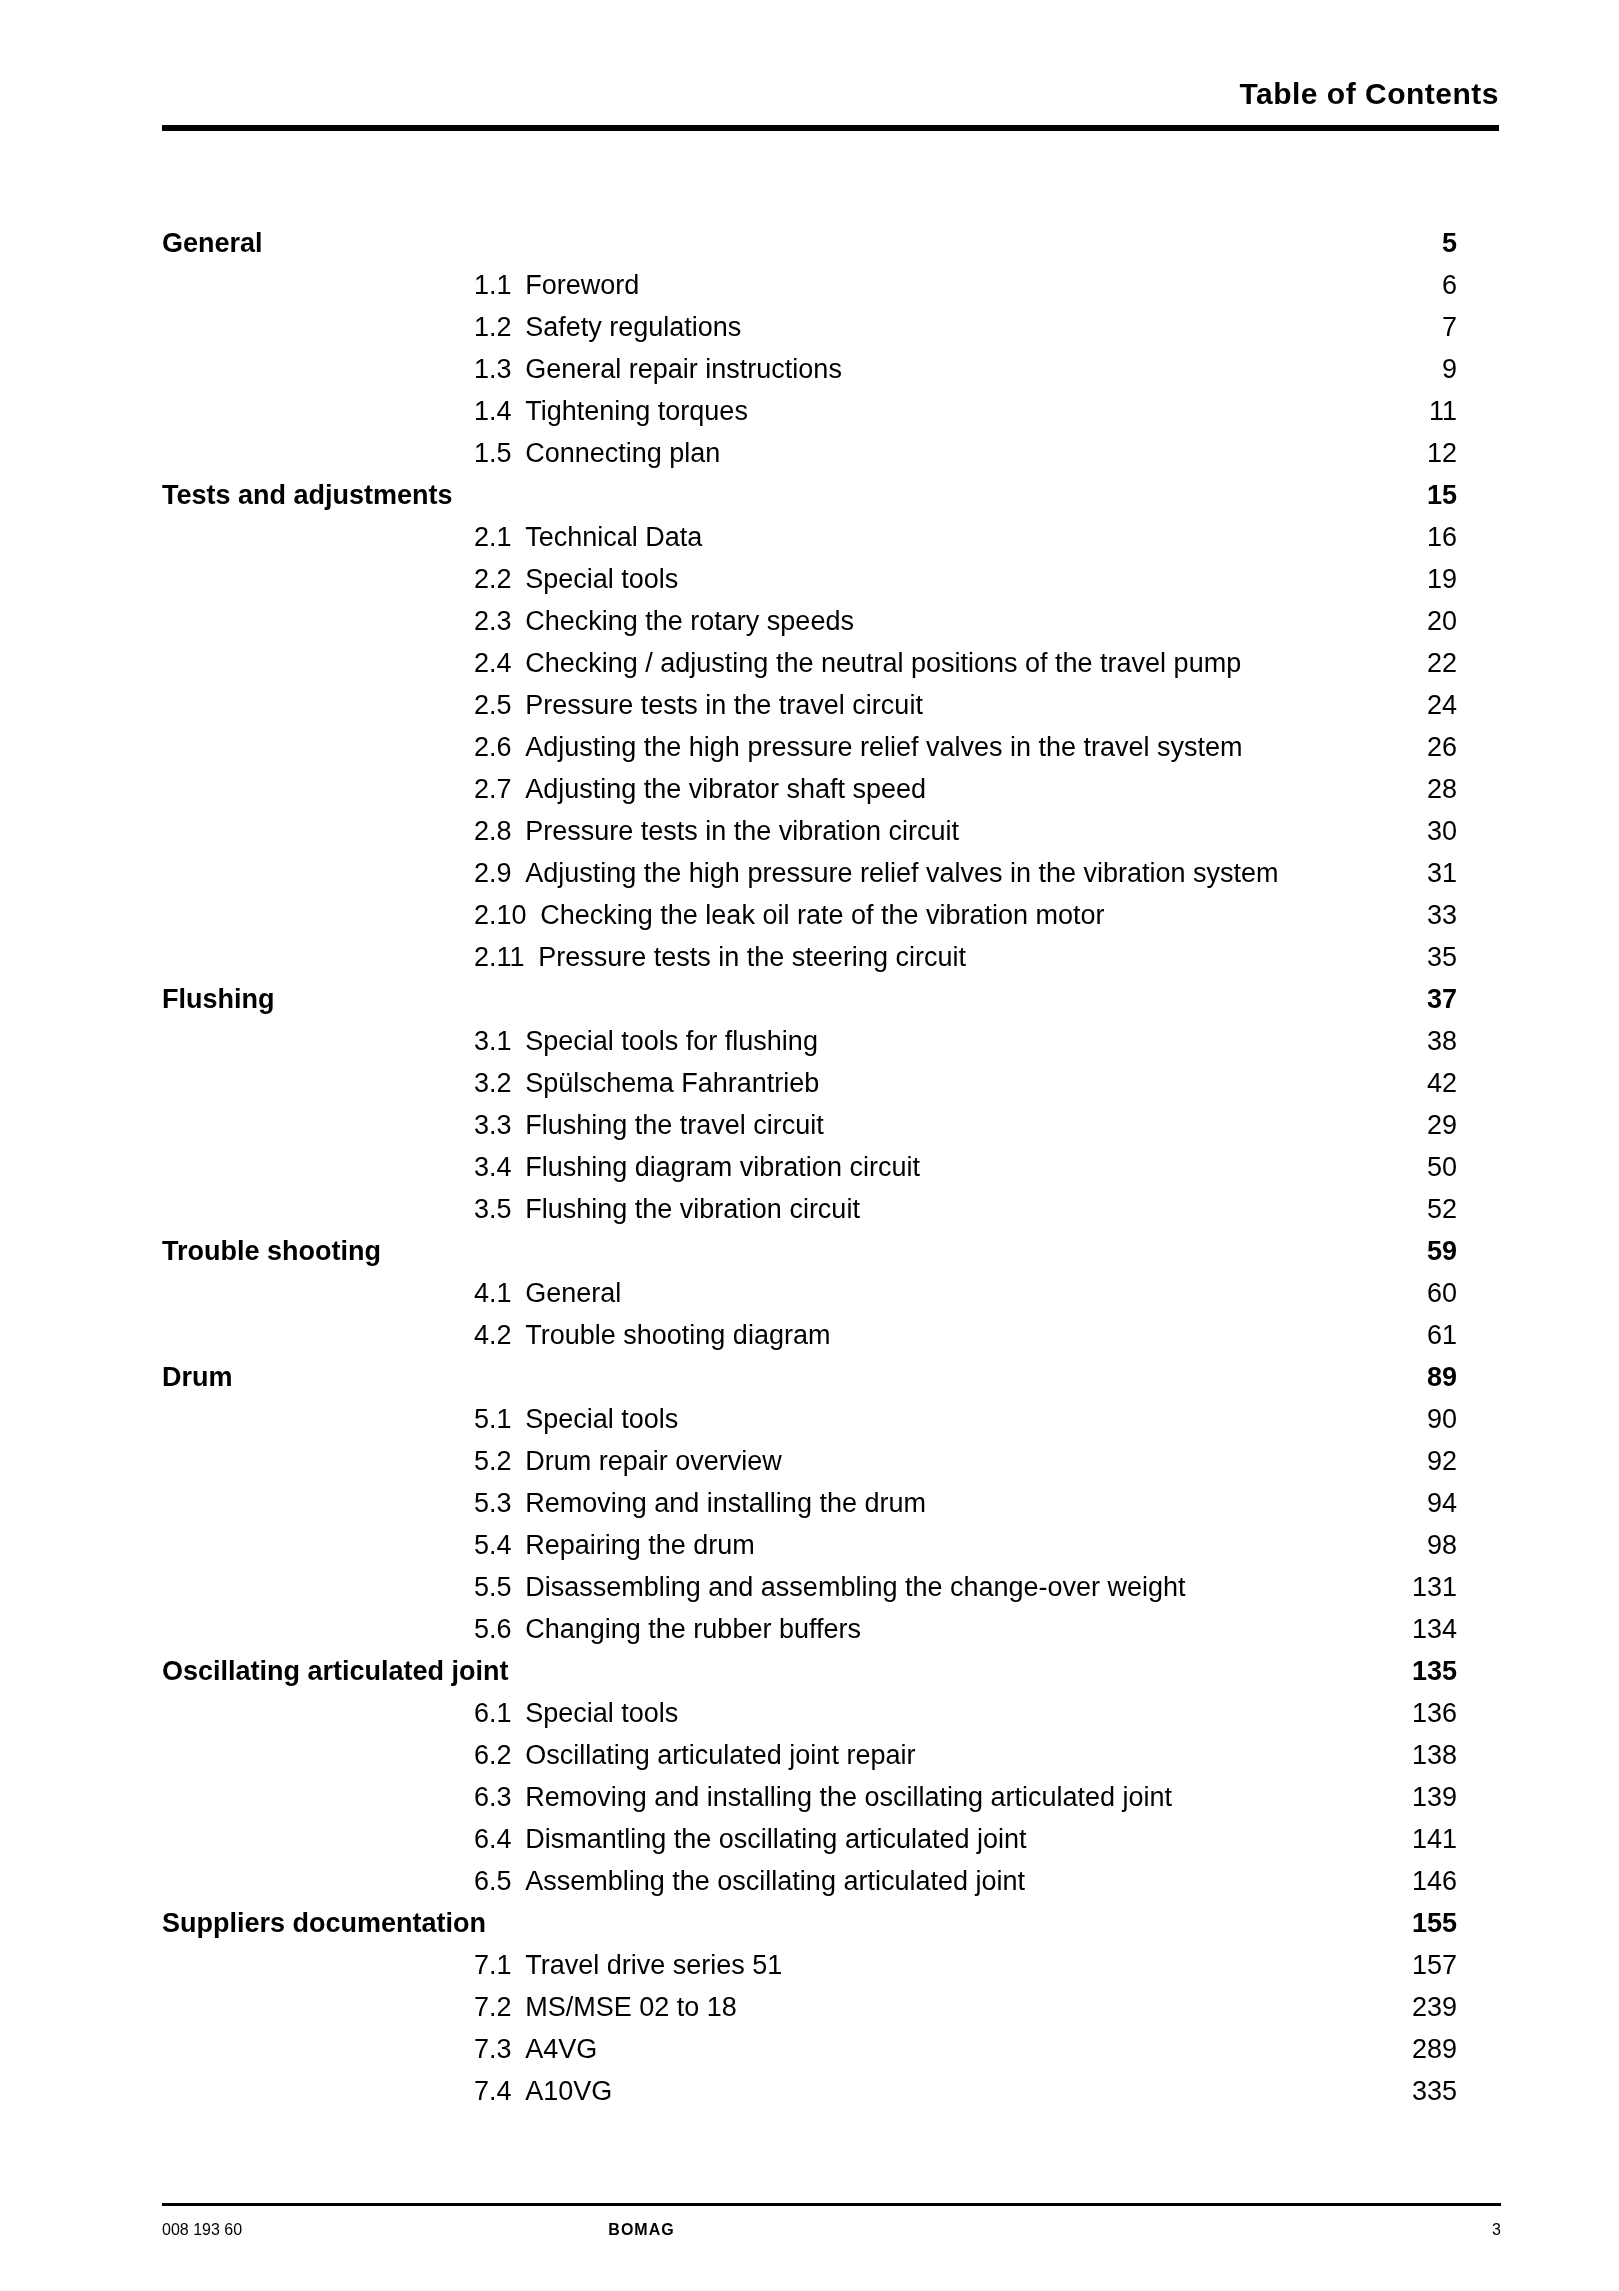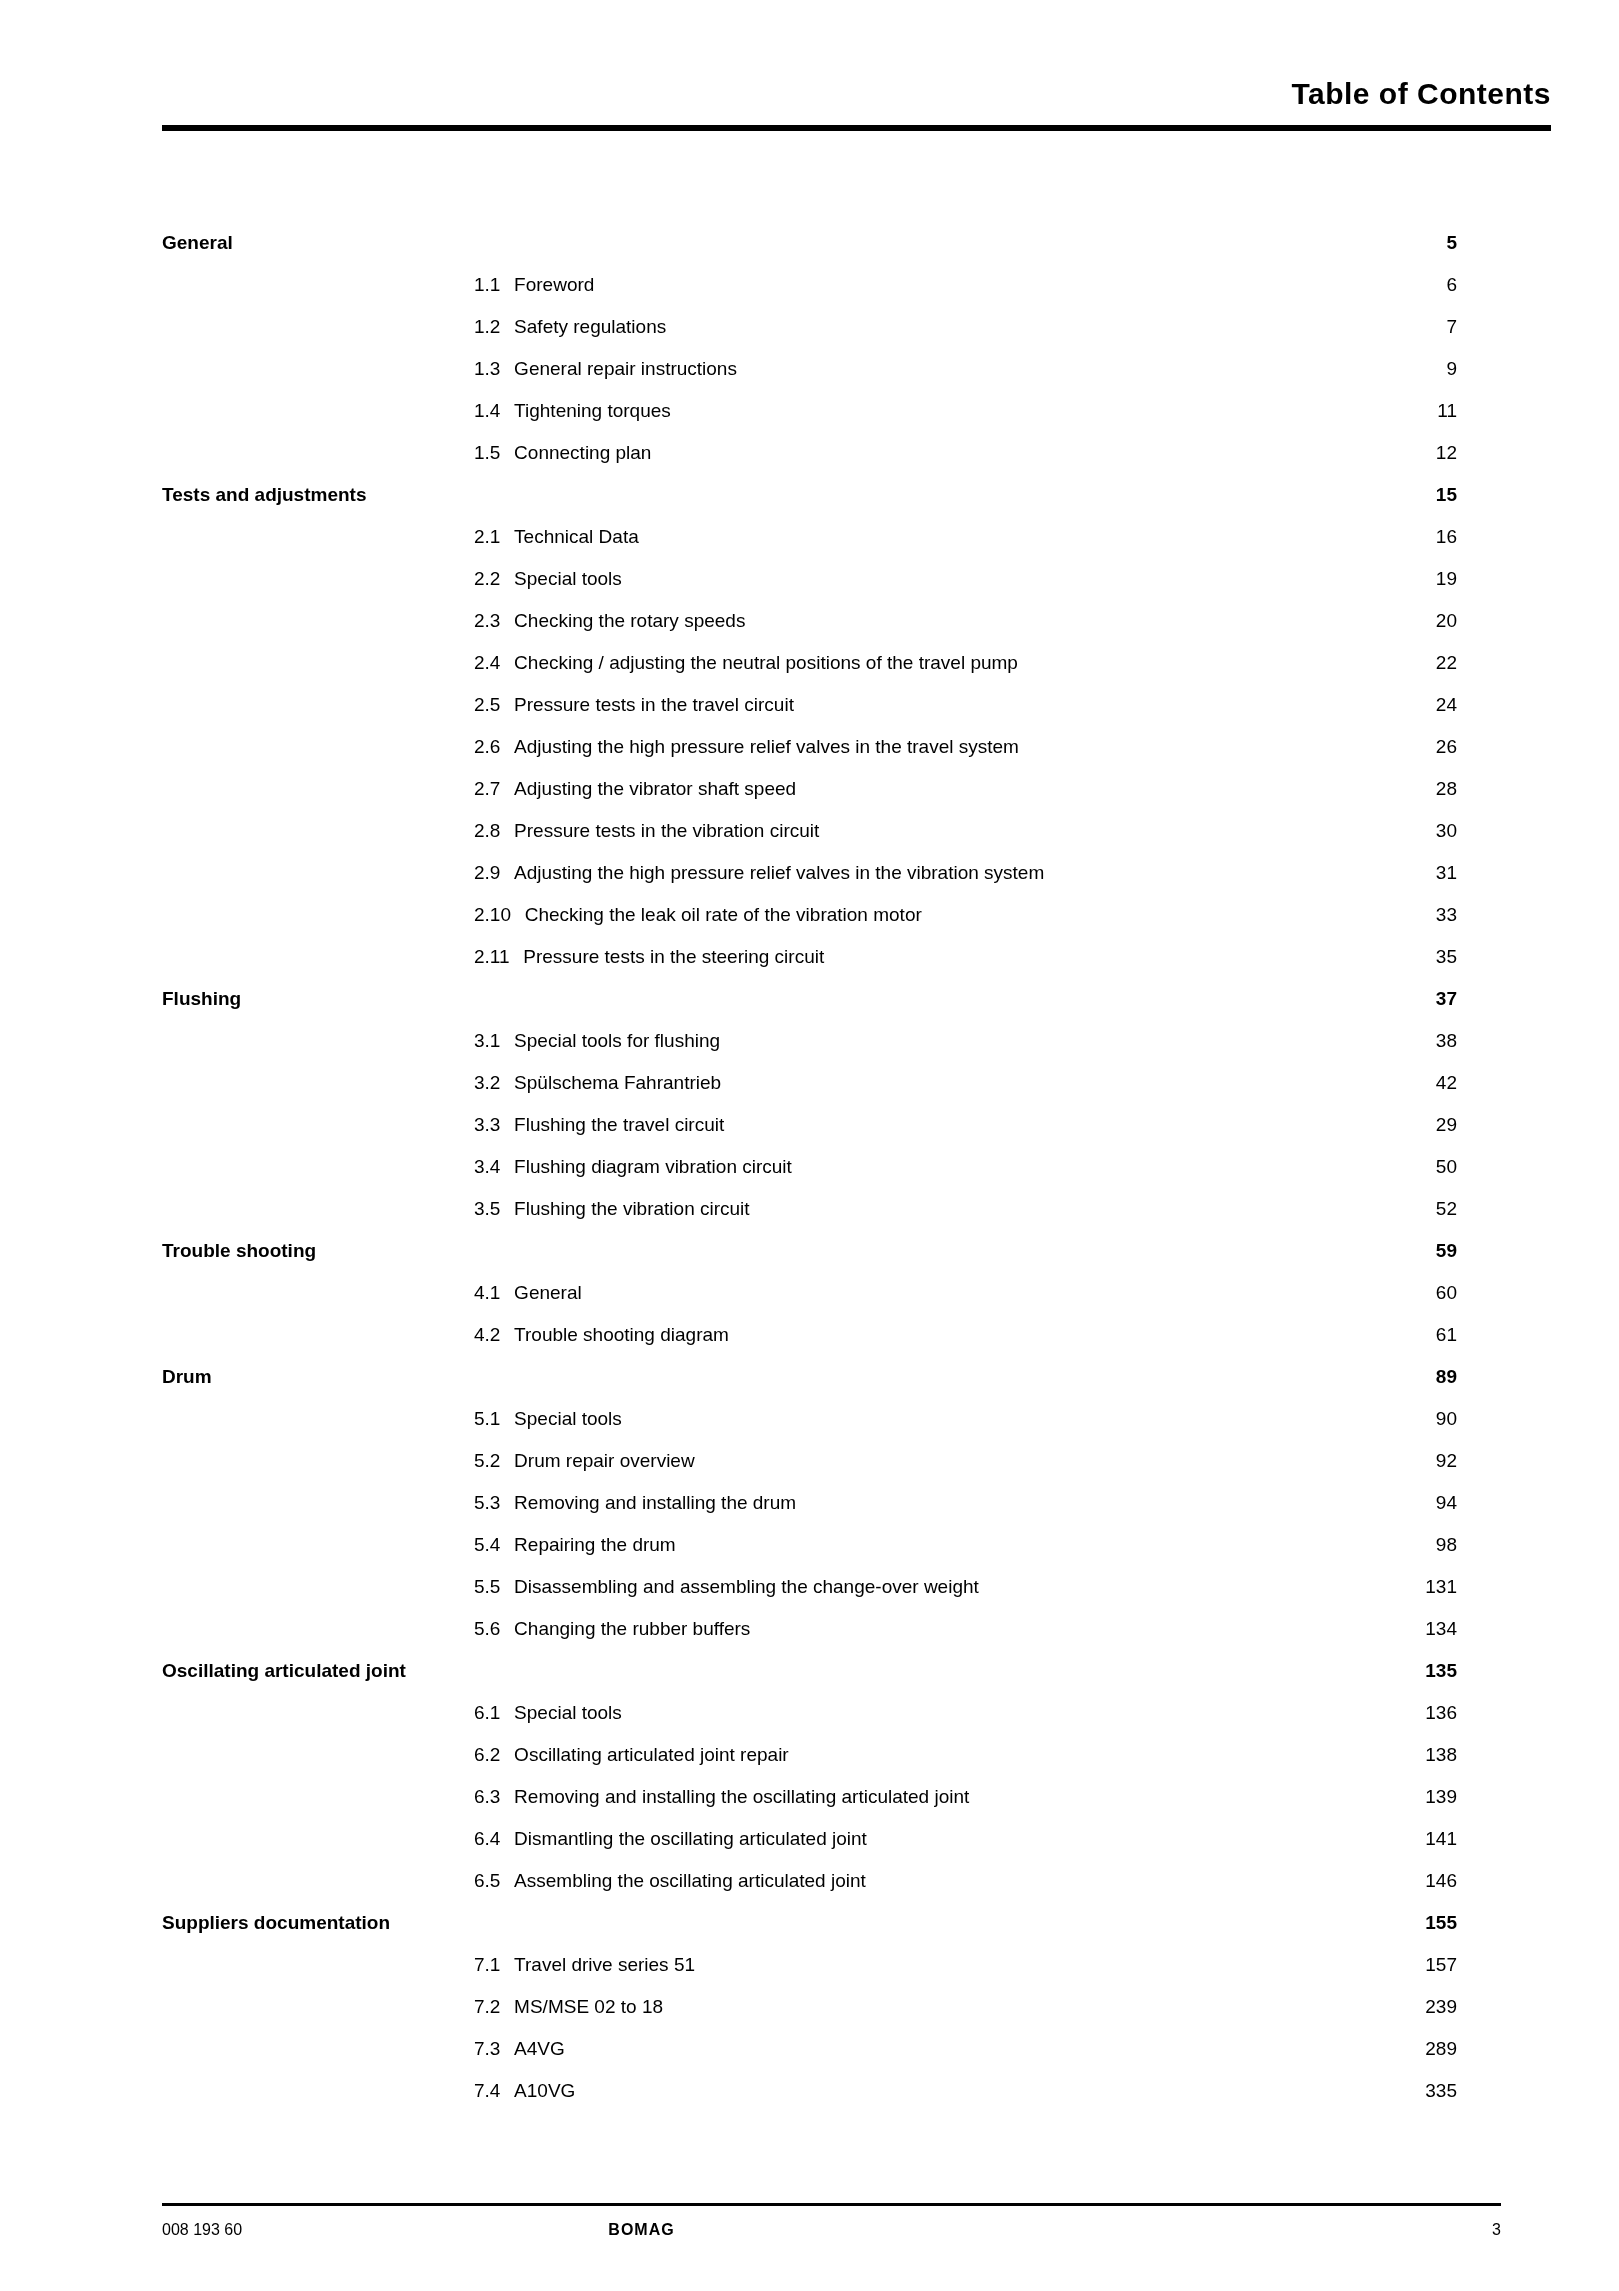--- a/index.html
+++ b/index.html
@@ -12,21 +12,21 @@
     color: #000000;
   }
   .page {
     position: relative;
     width: 1619px;
     height: 2292px;
     background: #ffffff;
     overflow: hidden;
   }
   .header {
-    padding: 76px 68px 0 162px;
+    padding: 76px 120px 0 162px;
   }
   .header-title {
     text-align: right;
     font-size: 30px;
     font-weight: bold;
     line-height: 35px;
     letter-spacing: 0.5px;
   }
   .header-rule {
     margin-top: 13.7px;
@@ -35,21 +35,21 @@
   }
   .toc {
     margin-top: 91px;
     padding: 0 162px 0 162px;
   }
   .section-row, .item-row {
     display: flex;
     justify-content: space-between;
     height: 42px;
     line-height: 42px;
-    font-size: 19px;
+    font-size: 27px;
     white-space: nowrap;
   }
   .section-row {
     font-weight: bold;
   }
   .item-left {
     padding-left: 312px;
   }
   .item-num {
     margin-right: 13.7px;

